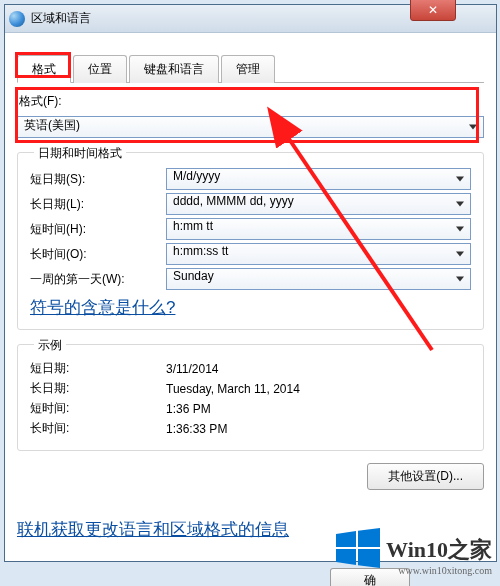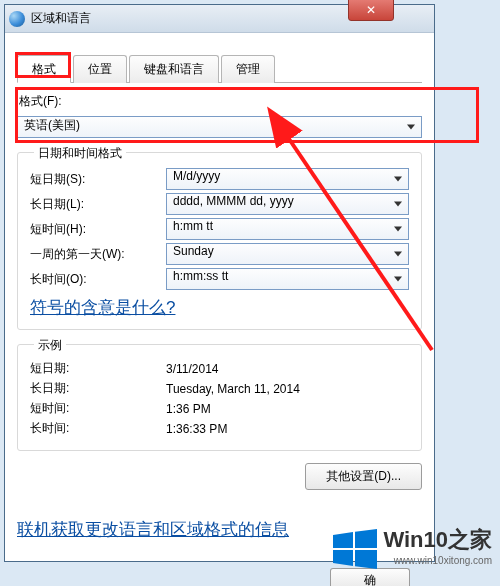--- a/index.html
+++ b/index.html
@@ -8,21 +8,21 @@
     font-size: 12px;
     background: #dbe8f4;
     width: 500px;
     height: 586px;
     position: relative;
     overflow: hidden;
   }
   .window {
     position: absolute;
     left: 4px; top: 4px;
-    width: 431px;
+    width: 493px;
     border: 1px solid #4a6b8a;
     background: #fff;
   }
   .titlebar {
     height: 28px;
     background: linear-gradient(#e8eef5, #cfdce9);
     display: flex;
     align-items: center;
     padding: 0 4px;
     border-bottom: 1px solid #b6c5d5;
@@ -131,23 +131,24 @@
     font-size: 12px;
     margin-top: 6px;
   }
   .footer-link {
     margin-top: 28px;
     display: inline-block;
   }
   .watermark {
     position: absolute;
     right: 8px; bottom: 10px;
-    display: flex; 
+    display: flex; align-items: flex-end;
     gap: 4px;
     pointer-events: none;
+    font-family: Liberation Serif, serif;
   }
   .winlogo svg { width: 48px; height: 48px; }
   .wintext { font-size: 22px; font-weight: 600; color: #333; }
   .winurl { font-size: 10px; color: #666; text-align: right; }
   .arrow-overlay {
     position: absolute; left: 0; top: 0;
     pointer-events: none;
     z-index: 20;
   }
   .cutoff-btn {
@@ -213,30 +214,30 @@
         </div>
       </div>
       <div class="row">
         <span class="lbl">短时间(H):</span>
         <div class="dropdown dd">
           <span>h:mm tt</span>
           <span class="arrow"></span>
         </div>
       </div>
       <div class="row">
+        <span class="lbl">长时间(O):</span>
+        <div class="dropdown dd">
+          <span>h:mm:ss tt</span>
+          <span class="arrow"></span>
+        </div>
+      </div>
+      <div class="row">
         <span class="lbl">一周的第一天(W):</span>
         <div class="dropdown dd">
           <span>Sunday</span>
-          <span class="arrow"></span>
-        </div>
-      </div>
-      <div class="row">
-        <span class="lbl">长时间(O):</span>
-        <div class="dropdown dd">
-          <span>h:mm:ss tt</span>
           <span class="arrow"></span>
         </div>
       </div>
 
       <div style="margin-top:6px">
         <a class="link">符号的含意是什么?</a>
       </div>
     </div>
 
     <div class="group">

